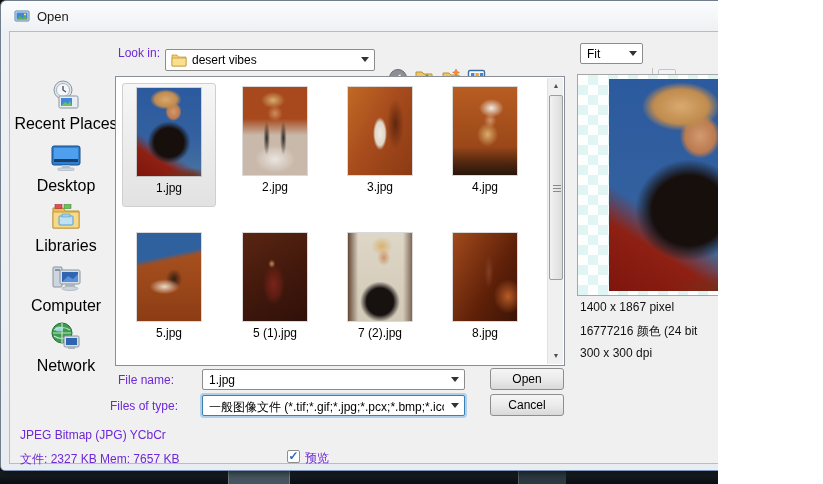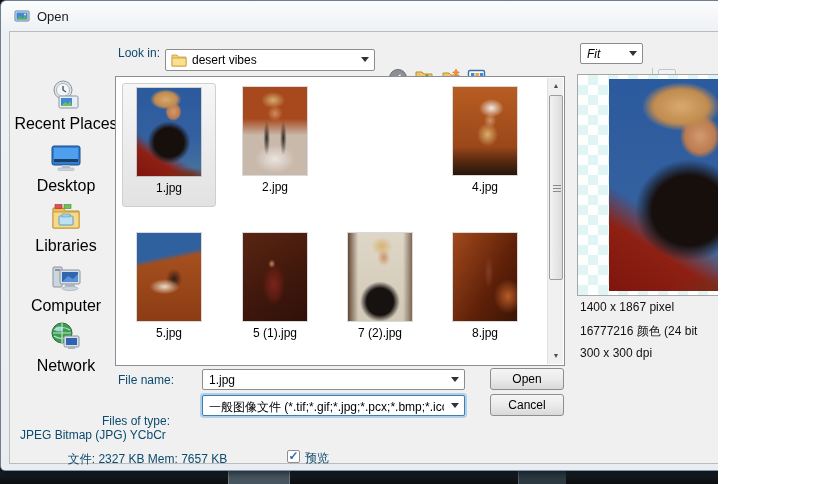--- a/index.html
+++ b/index.html
@@ -18,21 +18,21 @@
   .titlebar { position:absolute; left:0; top:0; width:100%; height:30px; }
   .app-icon { position:absolute; left:13px; top:7px; width:16px; height:16px; }
   .title-text { position:absolute; left:36px; top:8px; font-size:13px; color:#1c1c1c; }
   .close-btn { position:absolute; right:9px; top:5px; width:43px; height:20px;
                background:linear-gradient(#ffffff,#e9edf1 50%,#dde3e9);
                border:1px solid #aab4bf; border-radius:4px; text-align:center;
                color:#5d6b7a; font-size:12px; font-weight:bold; line-height:18px; cursor:default; }
   .client { position:absolute; left:8px; top:30px; width:805px; height:433px;
             background:#f0f0f0; border:1px solid #bcbcbc; }
   
-  .lbl { position:absolute; color:#0c4a6e;text-align:center; }
+  .lbl { position:absolute; color:#6d28d9; }
   .combo { position:absolute; background:#fff; border:1px solid #8c8c8c; border-radius:2px; }
   .combo .cval { position:absolute; left:6px; top:3px; right:20px; white-space:nowrap; overflow:hidden; }
   .combo .caret { position:absolute; right:5px; top:50%; margin-top:-3px; width:0; height:0;
                   border-left:4px solid transparent; border-right:4px solid transparent; border-top:5px solid #333; }
   .lookin-combo .cval { left:26px; }
   .folder-ico { position:absolute; left:5px; top:3px; width:16px; height:14px; }
   .toolbtn { position:absolute; width:22px; height:22px; top:36px; }
   .vsep { position:absolute; left:642px; top:36px; width:1px; height:20px; background:#c3c3c3; }
   .play-btn { position:absolute; left:648px; top:37px; width:18px; height:18px; background:#f2f2f2;
               border:1px solid #c0c6cc; border-radius:2px; }
@@ -179,21 +179,21 @@
           <rect x="4" y="5" width="3.4" height="3.4" fill="#3f87d8"></rect>
             <rect x="8.4" y="5" width="3.4" height="3.4" fill="#f4a428"></rect>
             <rect x="12.8" y="5" width="3.4" height="3.4" fill="#3f87d8"></rect>
           <rect x="4" y="9.4" width="3.4" height="3.4" fill="#e05050"></rect>
             <rect x="8.4" y="9.4" width="3.4" height="3.4" fill="#3f87d8"></rect>
             <rect x="12.8" y="9.4" width="3.4" height="3.4" fill="#6fbf5a"></rect>
         </svg>
         <span class="caret" style="position:absolute; right:0; top:9px;"></span>
       </div>
 
-      <div class="combo" style="left:570px; top:11px; width:63px; height:21px;font-style:italic;">
+      <div class="combo" style="left:570px; top:11px; width:63px; height:21px;">
         <span class="cval">Fit</span>
         <span class="caret"></span>
       </div>
       <div class="vsep"></div>
       <div class="play-btn">
         <span class="tri"></span>
       </div>
 
       <div class="side-item" style="top:46px;">
         <svg width="34" height="34" viewBox="0 0 34 34">
@@ -253,20 +253,24 @@
 
       <div class="filelist">
         <div class="cell sel" style="left:6px; top:6px;">
           <div class="thumb ph1"></div>
           <div class="fname">1.jpg</div>
         </div>
         <div class="cell" style="left:112px; top:6px;">
           <div class="thumb ph2"></div>
           <div class="fname">2.jpg</div>
         </div>
+        <div class="cell" style="left:217px; top:6px;">
+          <div class="thumb ph3"></div>
+          <div class="fname">3.jpg</div>
+        </div>
         <div class="cell" style="left:322px; top:6px;">
           <div class="thumb ph4"></div>
           <div class="fname">4.jpg</div>
         </div>
         <div class="cell" style="left:6px; top:152px;">
           <div class="thumb ph5"></div>
           <div class="fname">5.jpg</div>
         </div>
         <div class="cell" style="left:112px; top:152px;">
           <div class="thumb ph7a"></div>
@@ -299,21 +303,21 @@
 
       <span class="lbl" style="left:108px; top:341px;">File name:</span>
       <div class="combo" style="left:192px; top:337px; width:263px; height:21px;">
         <span class="cval">1.jpg</span>
         <span class="caret"></span>
       </div>
       <div class="btn" style="left:480px; top:336px;">
         <span>Open</span>
       </div>
 
-      <span class="lbl" style="left:92px; top:367px;margin-top:15px;">Files of type:</span>
+      <span class="lbl" style="left:100px; top:367px;">Files of type:</span>
       <div class="combo focusring" style="left:192px; top:363px; width:263px; height:21px;">
         <span class="cval">一般图像文件 (*.tif;*.gif;*.jpg;*.pcx;*.bmp;*.ico;</span>
         <span class="caret"></span>
       </div>
       <div class="btn" style="left:480px; top:362px;">
         <span>Cancel</span>
       </div>
 
       <div class="lbl" style="left:10px; top:396px;">JPEG Bitmap (JPG) YCbCr</div>
       <div class="lbl" style="left:10px; top:419px; width:255px; white-space:nowrap; overflow:hidden;">文件: 2327 KB   Mem: 7657 KB</div>

